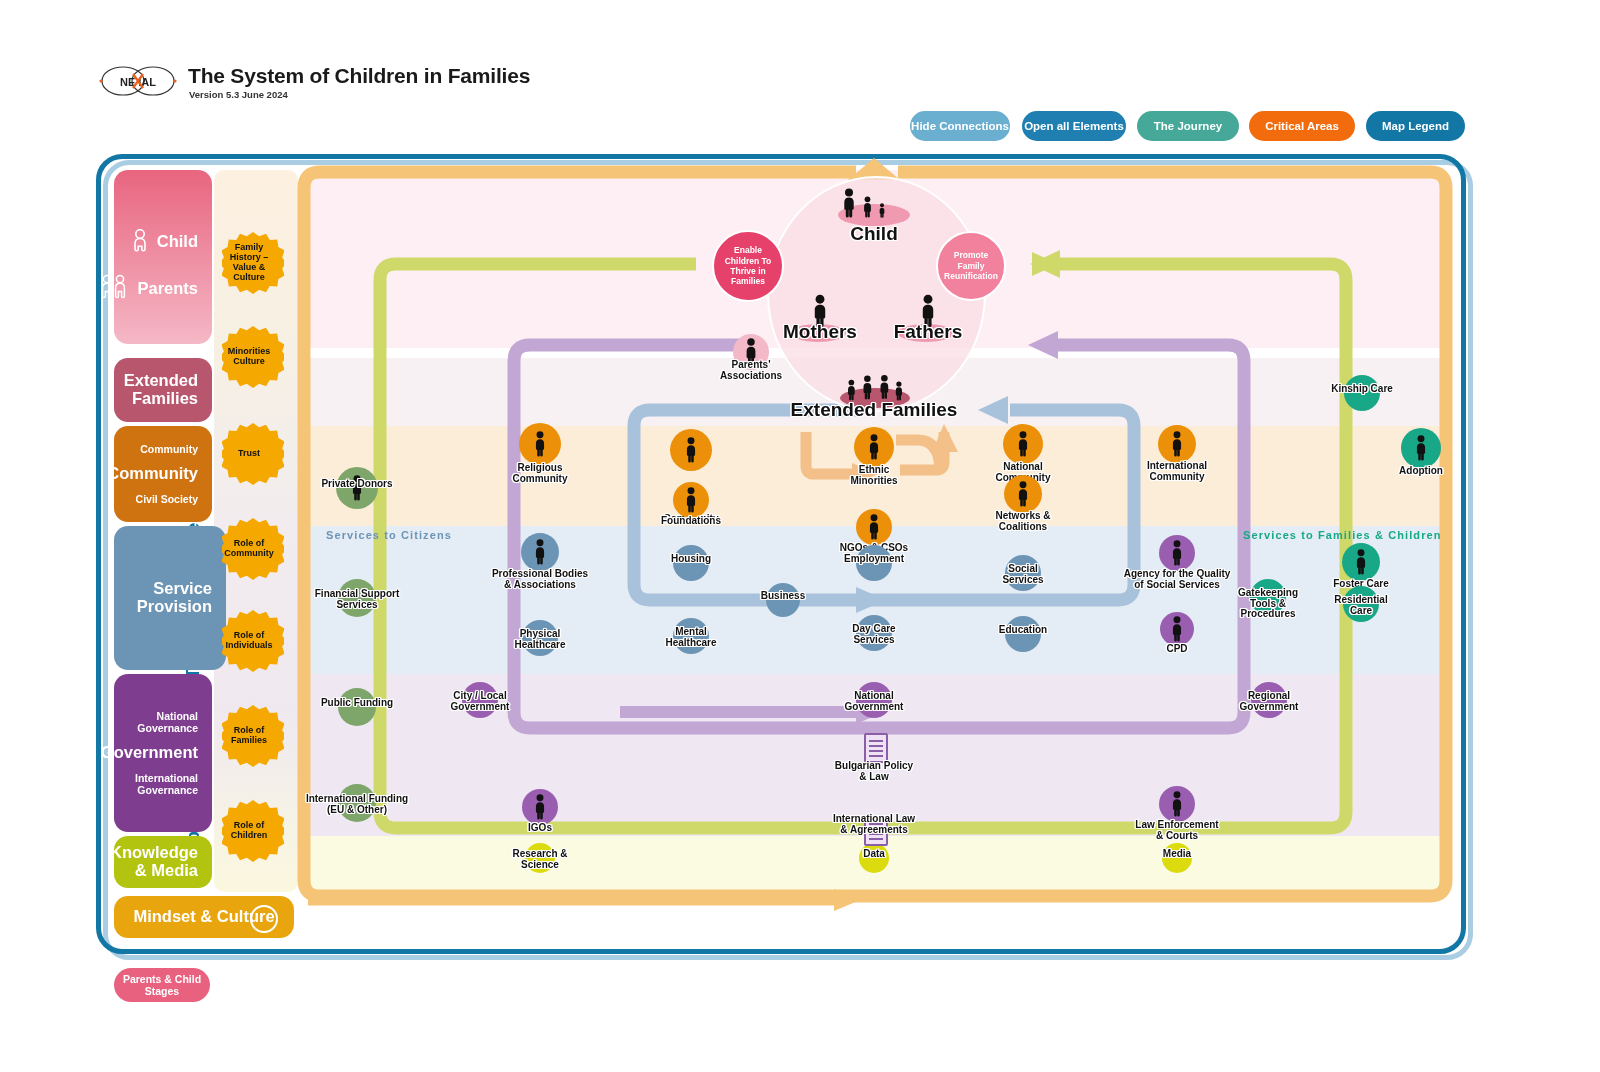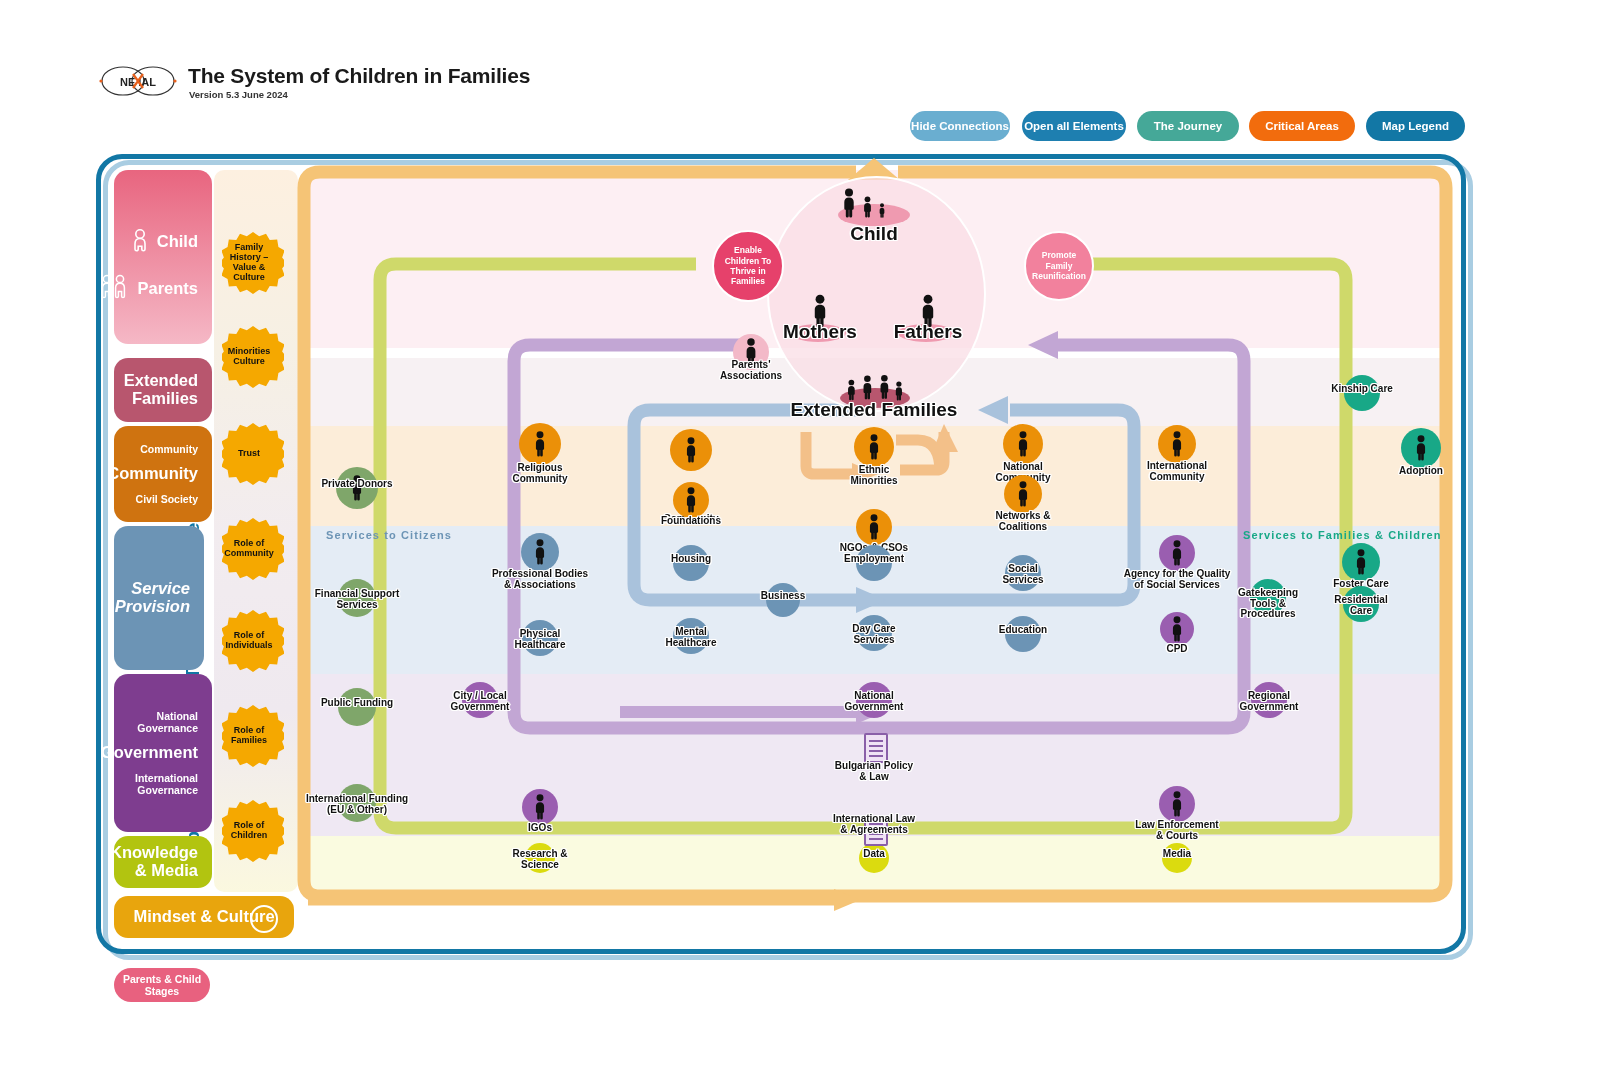--- a/index.html
+++ b/index.html
@@ -153,21 +153,21 @@
       </div>
     </div>
     <div class="abs bandlabel" style="left: 114px; top: 358px; width: 98px; height: 64px; background: rgb(184, 86, 110);">
       <div class="big">Extended<br>Families</div>
     </div>
     <div class="abs bandlabel" style="left: 114px; top: 426px; width: 98px; height: 96px; background: rgb(207, 115, 16);">
       <div class="small">Community</div>
       <div class="big" style="margin: 10px 0px;">Community</div>
       <div class="small">Civil Society</div>
     </div>
-    <div class="abs bandlabel" style="left: 114px; top: 526px; width: 90px; height: 144px; background: rgb(108, 148, 181); font-style: italic;">
+    <div class="abs bandlabel" style="left: 114px; top: 526px; width: 112px; height: 144px; background: rgb(108, 148, 181);">
       <div class="big">Service<br>Provision</div>
     </div>
     <div class="abs bandlabel" style="left: 114px; top: 674px; width: 98px; height: 158px; background: rgb(126, 61, 143);">
       <div class="small">National Governance</div>
       <div class="big" style="margin: 10px 0px;">Government</div>
       <div class="small">International<br>Governance</div>
     </div>
     <div class="abs bandlabel" style="left: 114px; top: 836px; width: 98px; height: 52px; background: rgb(178, 196, 16);">
       <div class="big">Knowledge<br>&amp; Media</div>
     </div>
@@ -251,21 +251,21 @@
     <div class="abs nlabel big" style="left: 874px; top: 400px; width: 240px; margin-left: -120px;">Extended Families</div>
     <div class="abs" style="left: 733px; top: 334px; width: 36px; height: 36px; border-radius: 50%; background: rgb(243, 185, 200);"></div>
     <div class="abs" style="left: 742px; top: 338px; width: 18px; height: 28px;"><svg width="18" height="28" viewBox="0 0 18 30">
         <circle cx="9" cy="4.4" r="4" fill="#111"></circle>
         <path d="M9 9.4c-3.2 0-4.7 2-4.7 4.6v6.2c0 1 .7 1.6 1.5 1.6V28a1.5 1.5 0 003 0v-6.2h.4V28a1.5 1.5 0 003 0v-6.2c.8 0 1.5-.6 1.5-1.6V14c0-2.6-1.5-4.6-4.7-4.6z" fill="#111"></path>
       </svg></div>
     <div class="abs nlabel" style="left: 751px; top: 360px; width: 160px; margin-left: -80px;">Parents'<br>Associations</div>
     <div class="abs" style="left: 712px; top: 230px; width: 72px; height: 72px; border-radius: 50%; background: rgb(230, 65, 107); border: 2px solid rgb(255, 255, 255); display: flex; align-items: center; justify-content: flex-start; color: rgb(255, 255, 255); font-size: 8.5px; font-weight: bold; text-align: center; line-height: 1.22; padding: 4px; box-sizing: border-box;">
       <span>Enable Children To Thrive in Families</span>
     </div>
-    <div class="abs" style="left: 1024px; top: 231px; width: 70px; height: 70px; border-radius: 50%; background: rgb(242, 129, 157); border: 2px solid rgb(255, 255, 255); display: flex; align-items: center; justify-content: center; color: rgb(255, 255, 255); font-size: 8.5px; font-weight: bold; text-align: center; line-height: 1.22; padding: 4px; box-sizing: border-box;">
+    <div class="abs" style="left: 936px; top: 231px; width: 70px; height: 70px; border-radius: 50%; background: rgb(242, 129, 157); border: 2px solid rgb(255, 255, 255); display: flex; align-items: center; justify-content: center; color: rgb(255, 255, 255); font-size: 8.5px; font-weight: bold; text-align: center; line-height: 1.22; padding: 4px; box-sizing: border-box;">
       <span>Promote Family Reunification</span>
     </div>
   </div>
 <div id="nodes">
     <div class="abs bubble" style="left: 336px; top: 467px; width: 42px; height: 42px; background: rgb(127, 166, 106);">
       <svg width="16" height="26" viewBox="0 0 18 30">
         <circle cx="9" cy="4.4" r="4" fill="#111"></circle>
         <path d="M9 9.4c-3.2 0-4.7 2-4.7 4.6v6.2c0 1 .7 1.6 1.5 1.6V28a1.5 1.5 0 003 0v-6.2h.4V28a1.5 1.5 0 003 0v-6.2c.8 0 1.5-.6 1.5-1.6V14c0-2.6-1.5-4.6-4.7-4.6z" fill="#111"></path>
       </svg>
     </div>

